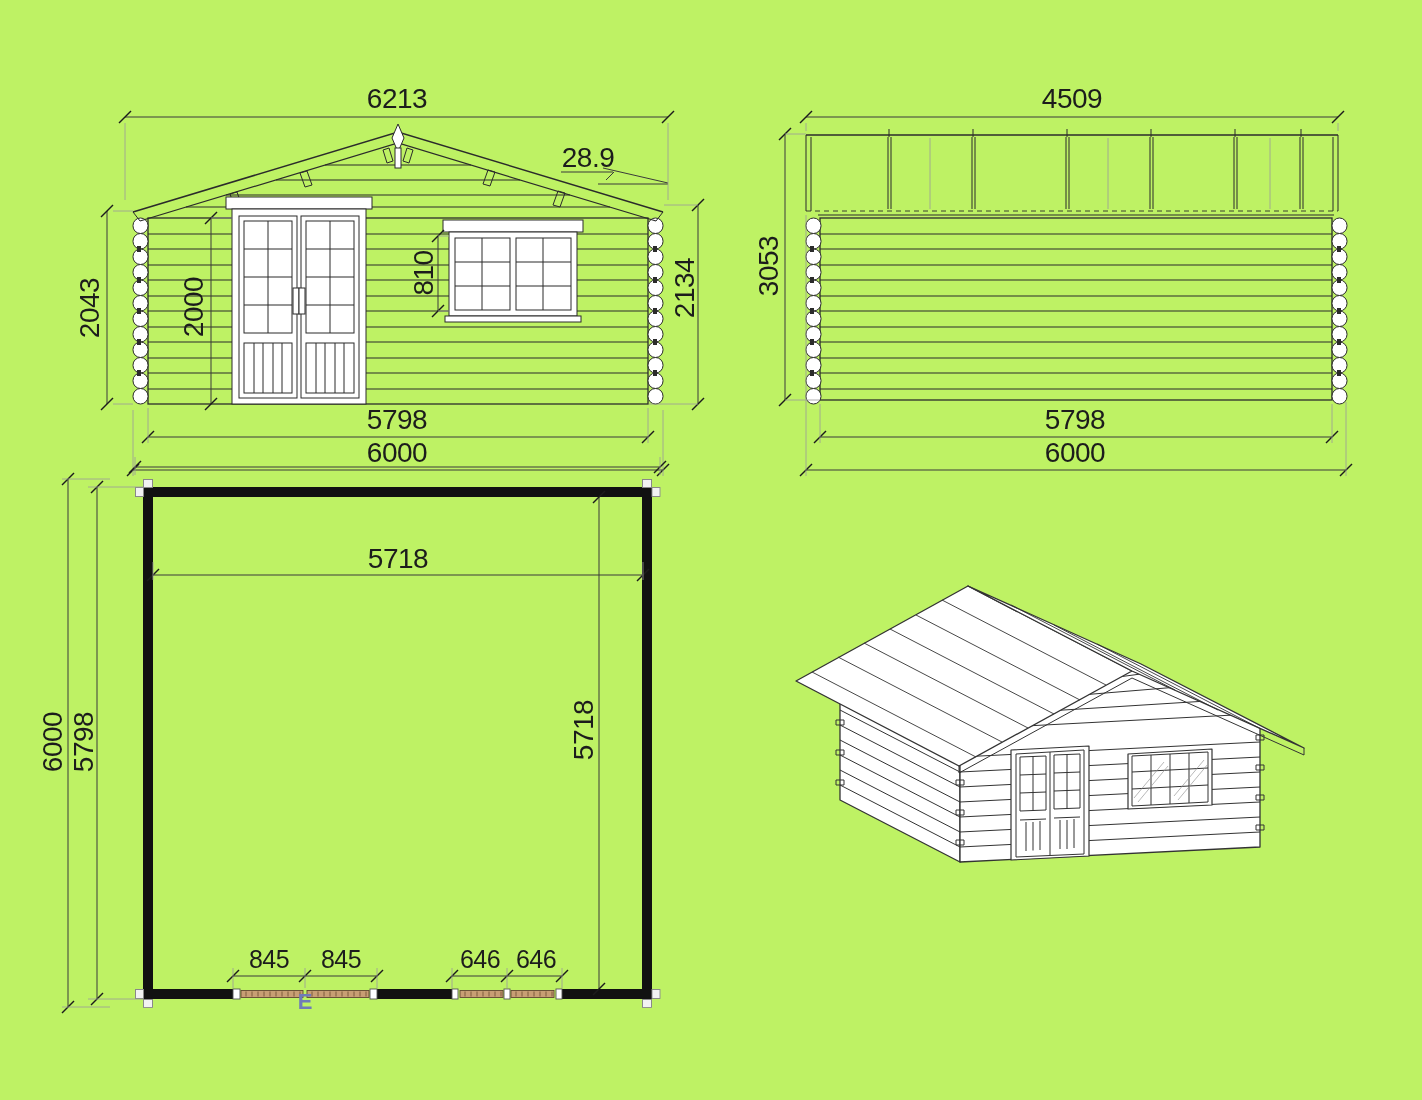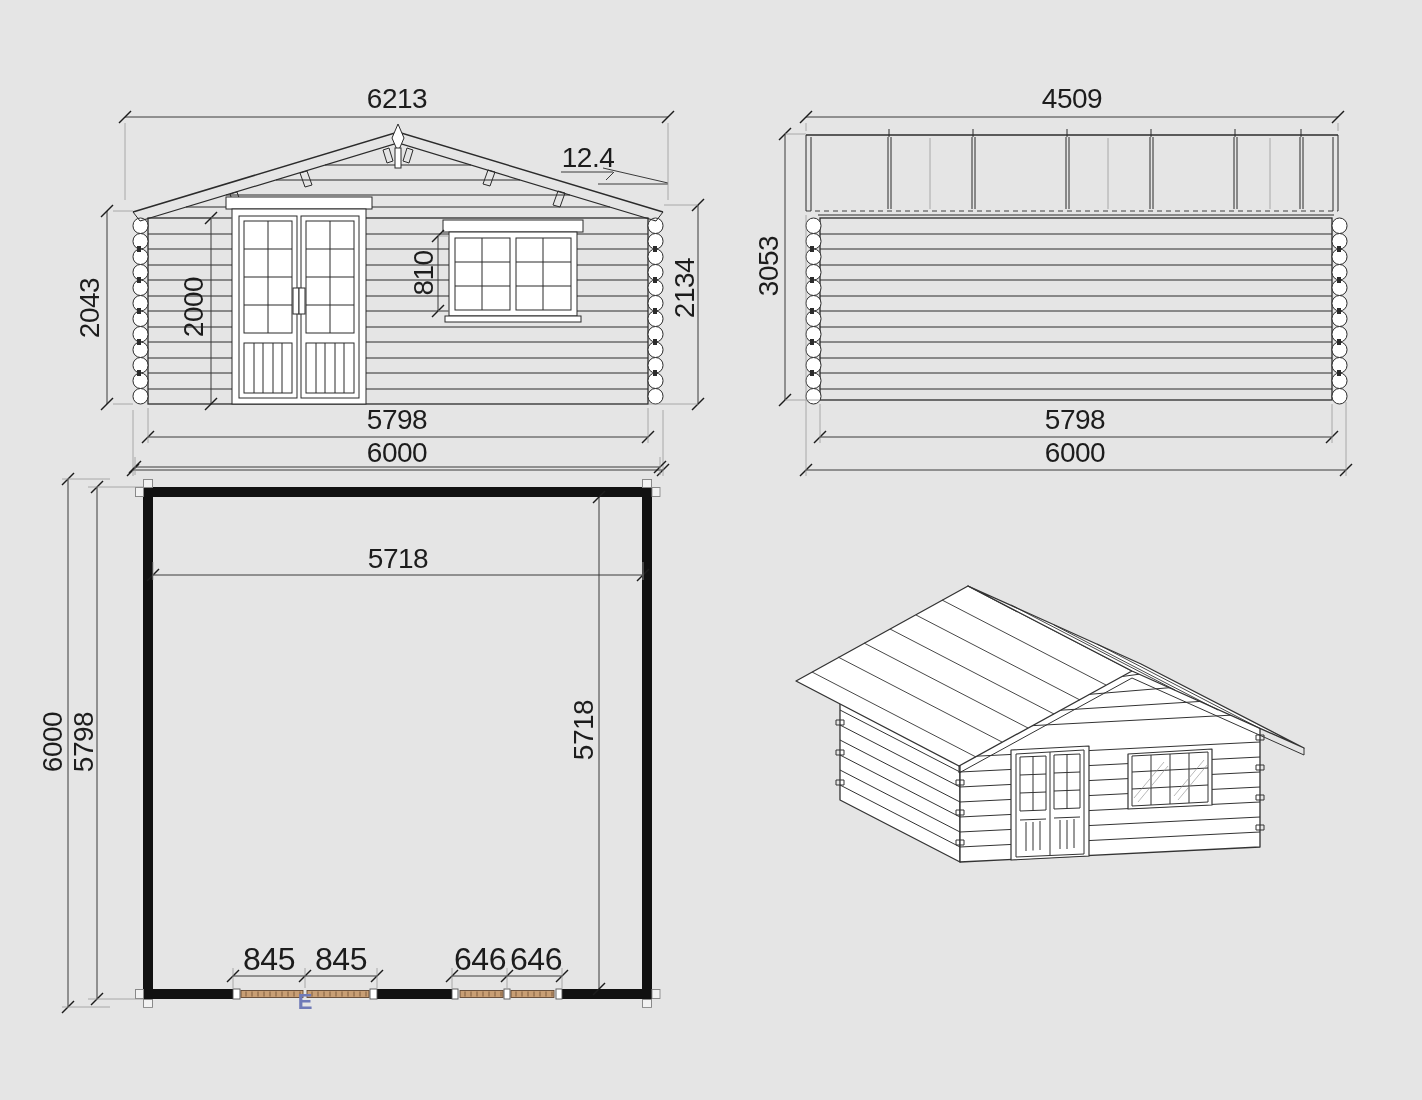--- a/index.html
+++ b/index.html
@@ -1,22 +1,22 @@
 <!DOCTYPE html>
 <html><head>
 <meta charset="utf-8">
 <style>
   html,body{margin:0;padding:0;background:#ffffff;}
-  .sheet{position:relative;width:1422px;height:1100px;background:#e5e5e5;overflow:hidden;
+  .sheet{position:relative;width:1422px;height:1100px;background:#bef264;overflow:hidden;
          font-family:"Liberation Sans",sans-serif;}
   .sheet svg{position:absolute;left:0;top:0;}
   .dim{position:absolute;transform:translate(-50%,-50%);font-size:28px;font-weight:400;
        color:#1c1c1c;letter-spacing:-0.5px;white-space:nowrap;line-height:1;}
   .dim.rot{transform:translate(-50%,-50%) rotate(-90deg);}
-  .dim.small{font-size:32px;}
+  .dim.small{font-size:25px;}
   .marker{position:absolute;transform:translate(-50%,-50%);font-size:22px;font-weight:700;
           color:#6f7ab8;line-height:1;}
 </style>
 </head>
 <body>
 
 <div class="sheet">
 
 <svg width="1422" height="1100" viewBox="0 0 1422 1100">
   <defs>
@@ -335,21 +335,21 @@
       <polygon points="1132,671 968,586 796,681 959,766" fill="#ffffff" stroke-width="1.3"></polygon>
       <polygon points="1132,671 1304,748 1141,664 968,586" fill="#ffffff" stroke-width="1.3"></polygon>
       <path d="M1106,685 L942,600 M1080,700 L916,615 M1054,714 L890,629 M1028,728 L864,643 M1002,742 L838,657 M976,757 L812,672" stroke-width="0.9"></path>
       <path d="M1175,690 L1011,605 M1218,710 L1054,625 M1261,729 L1097,644" stroke-width="0.9"></path>
       <path d="M959,773 L1132,678 L1304,755 M959,766 V773 M1304,748 V755" stroke-width="1"></path>
     </g>
   </g>
 </svg>
 
 <span class="dim" style="left:397px;top:99px">6213</span>
-<span class="dim" style="left:588px;top:158px">12.4</span>
+<span class="dim" style="left:588px;top:158px">28.9</span>
 <span class="dim rot" style="left:90px;top:308px">2043</span>
 <span class="dim rot" style="left:194px;top:307px">2000</span>
 <span class="dim rot" style="left:424px;top:273px">810</span>
 <span class="dim rot" style="left:685px;top:288px">2134</span>
 <span class="dim" style="left:397px;top:420px">5798</span>
 <span class="dim" style="left:397px;top:453px">6000</span>
 
 <span class="dim" style="left:1072px;top:99px">4509</span>
 <span class="dim rot" style="left:769px;top:266px">3053</span>
 <span class="dim" style="left:1075px;top:420px">5798</span>

